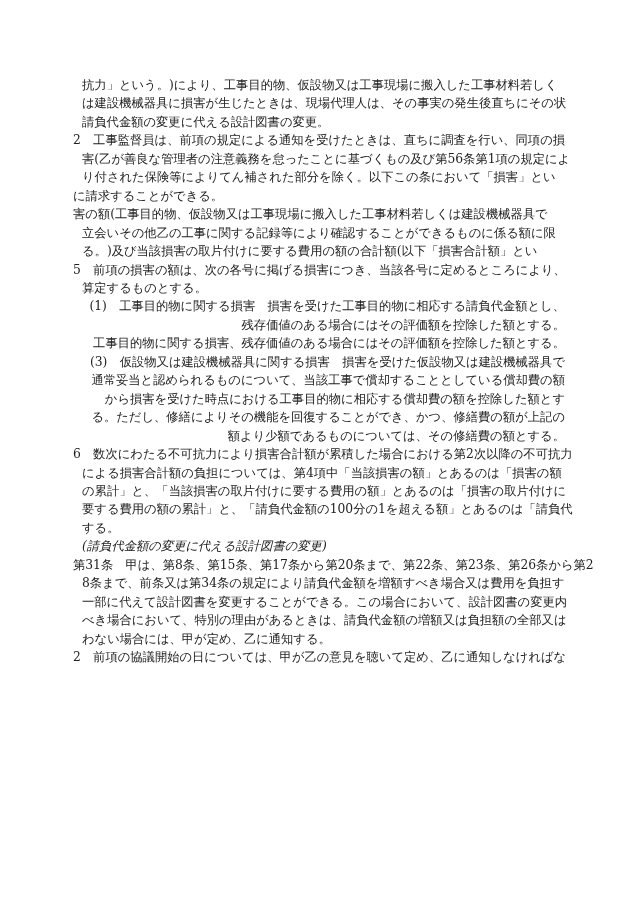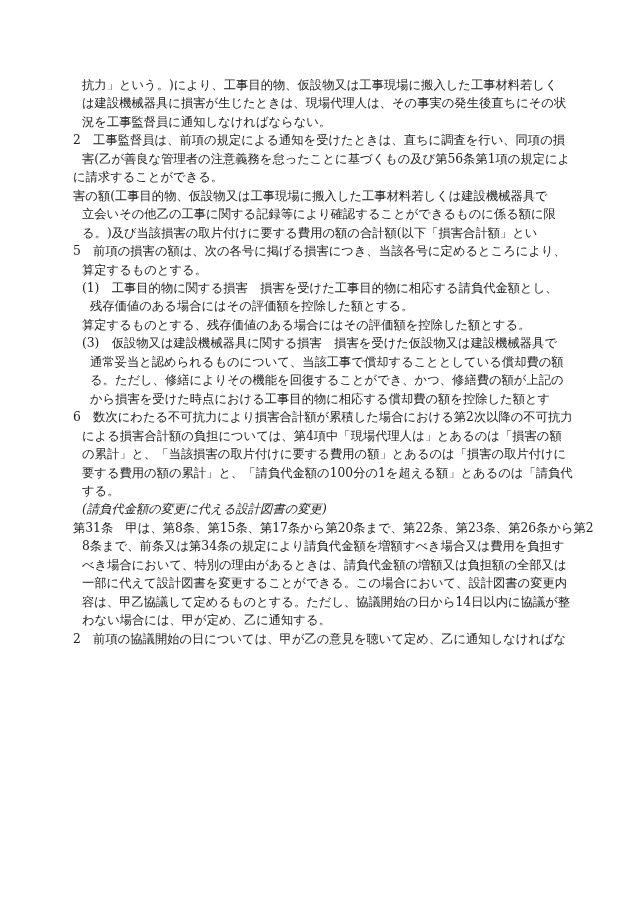--- a/index.html
+++ b/index.html
@@ -32,79 +32,80 @@
     overflow: visible;
   }
   
   .b-continuation .line { padding-left: 9px; }
   
   .b-numbered .line,
   .b-article .line { padding-left: 9px; }
   .b-numbered .line:first-child,
   .b-article .line:first-child { padding-left: 0; }
   
-  .b-item .line { padding-left: 17px; }
+  .b-item .line { padding-left: 17px; text-align: right; }
   .b-item .line:first-child { padding-left: 9px; }
   
   .b-heading .line { padding-left: 9px; font-style: italic; }
 </style>
 </head>
 <body>
 
 <div class="page">
   <div class="text-block" id="text-block">
       <div class="block b-continuation">
         <div class="line">抗力」という。)により、工事目的物、仮設物又は工事現場に搬入した工事材料若しく</div>
         <div class="line">は建設機械器具に損害が生じたときは、現場代理人は、その事実の発生後直ちにその状</div>
-        <div class="line">況を工事監督員に通知しなければならない。</div>
+        <div class="line">請負代金額の変更に代える設計図書の変更。</div>
       </div>
       <div class="block b-numbered">
         <div class="line">2　工事監督員は、前項の規定による通知を受けたときは、直ちに調査を行い、同項の損</div>
         <div class="line">害(乙が善良な管理者の注意義務を怠ったことに基づくもの及び第56条第1項の規定によ</div>
+        <div class="line">り付された保険等によりてん補された部分を除く。以下この条において「損害」とい</div>
       </div>
       <div class="block b-numbered">
         <div class="line">に請求することができる。</div>
       </div>
       <div class="block b-numbered">
         <div class="line">害の額(工事目的物、仮設物又は工事現場に搬入した工事材料若しくは建設機械器具で</div>
         <div class="line">立会いその他乙の工事に関する記録等により確認することができるものに係る額に限</div>
         <div class="line">る。)及び当該損害の取片付けに要する費用の額の合計額(以下「損害合計額」とい</div>
       </div>
       <div class="block b-numbered">
         <div class="line">5　前項の損害の額は、次の各号に掲げる損害につき、当該各号に定めるところにより、</div>
         <div class="line">算定するものとする。</div>
       </div>
       <div class="block b-item">
         <div class="line">(1)　工事目的物に関する損害　損害を受けた工事目的物に相応する請負代金額とし、</div>
         <div class="line">残存価値のある場合にはその評価額を控除した額とする。</div>
       </div>
       <div class="block b-item">
-        <div class="line">算定するものとする、残存価値のある場合にはその評価額を控除した額とする。</div>
+        <div class="line">工事目的物に関する損害、残存価値のある場合にはその評価額を控除した額とする。</div>
       </div>
       <div class="block b-item">
         <div class="line">(3)　仮設物又は建設機械器具に関する損害　損害を受けた仮設物又は建設機械器具で</div>
         <div class="line">通常妥当と認められるものについて、当該工事で償却することとしている償却費の額</div>
+        <div class="line">から損害を受けた時点における工事目的物に相応する償却費の額を控除した額とす</div>
         <div class="line">る。ただし、修繕によりその機能を回復することができ、かつ、修繕費の額が上記の</div>
-        <div class="line">から損害を受けた時点における工事目的物に相応する償却費の額を控除した額とす</div>
+        <div class="line">額より少額であるものについては、その修繕費の額とする。</div>
       </div>
       <div class="block b-numbered">
         <div class="line">6　数次にわたる不可抗力により損害合計額が累積した場合における第2次以降の不可抗力</div>
-        <div class="line">による損害合計額の負担については、第4項中「現場代理人は」とあるのは「損害の額</div>
+        <div class="line">による損害合計額の負担については、第4項中「当該損害の額」とあるのは「損害の額</div>
         <div class="line">の累計」と、「当該損害の取片付けに要する費用の額」とあるのは「損害の取片付けに</div>
         <div class="line">要する費用の額の累計」と、「請負代金額の100分の1を超える額」とあるのは「請負代</div>
         <div class="line">する。</div>
       </div>
       <div class="block b-heading">
         <div class="line">(請負代金額の変更に代える設計図書の変更)</div>
       </div>
       <div class="block b-article">
         <div class="line">第31条　甲は、第8条、第15条、第17条から第20条まで、第22条、第23条、第26条から第2</div>
         <div class="line">8条まで、前条又は第34条の規定により請負代金額を増額すべき場合又は費用を負担す</div>
+        <div class="line">一部に代えて設計図書を変更することができる。この場合において、設計図書の変更内</div>
         <div class="line">べき場合において、特別の理由があるときは、請負代金額の増額又は負担額の全部又は</div>
-        <div class="line">一部に代えて設計図書を変更することができる。この場合において、設計図書の変更内</div>
-        <div class="line">容は、甲乙協議して定めるものとする。ただし、協議開始の日から14日以内に協議が整</div>
         <div class="line">わない場合には、甲が定め、乙に通知する。</div>
       </div>
       <div class="block b-numbered">
         <div class="line">2　前項の協議開始の日については、甲が乙の意見を聴いて定め、乙に通知しなければな</div>
       </div>
     </div>
 </div>
 
 </body></html>

